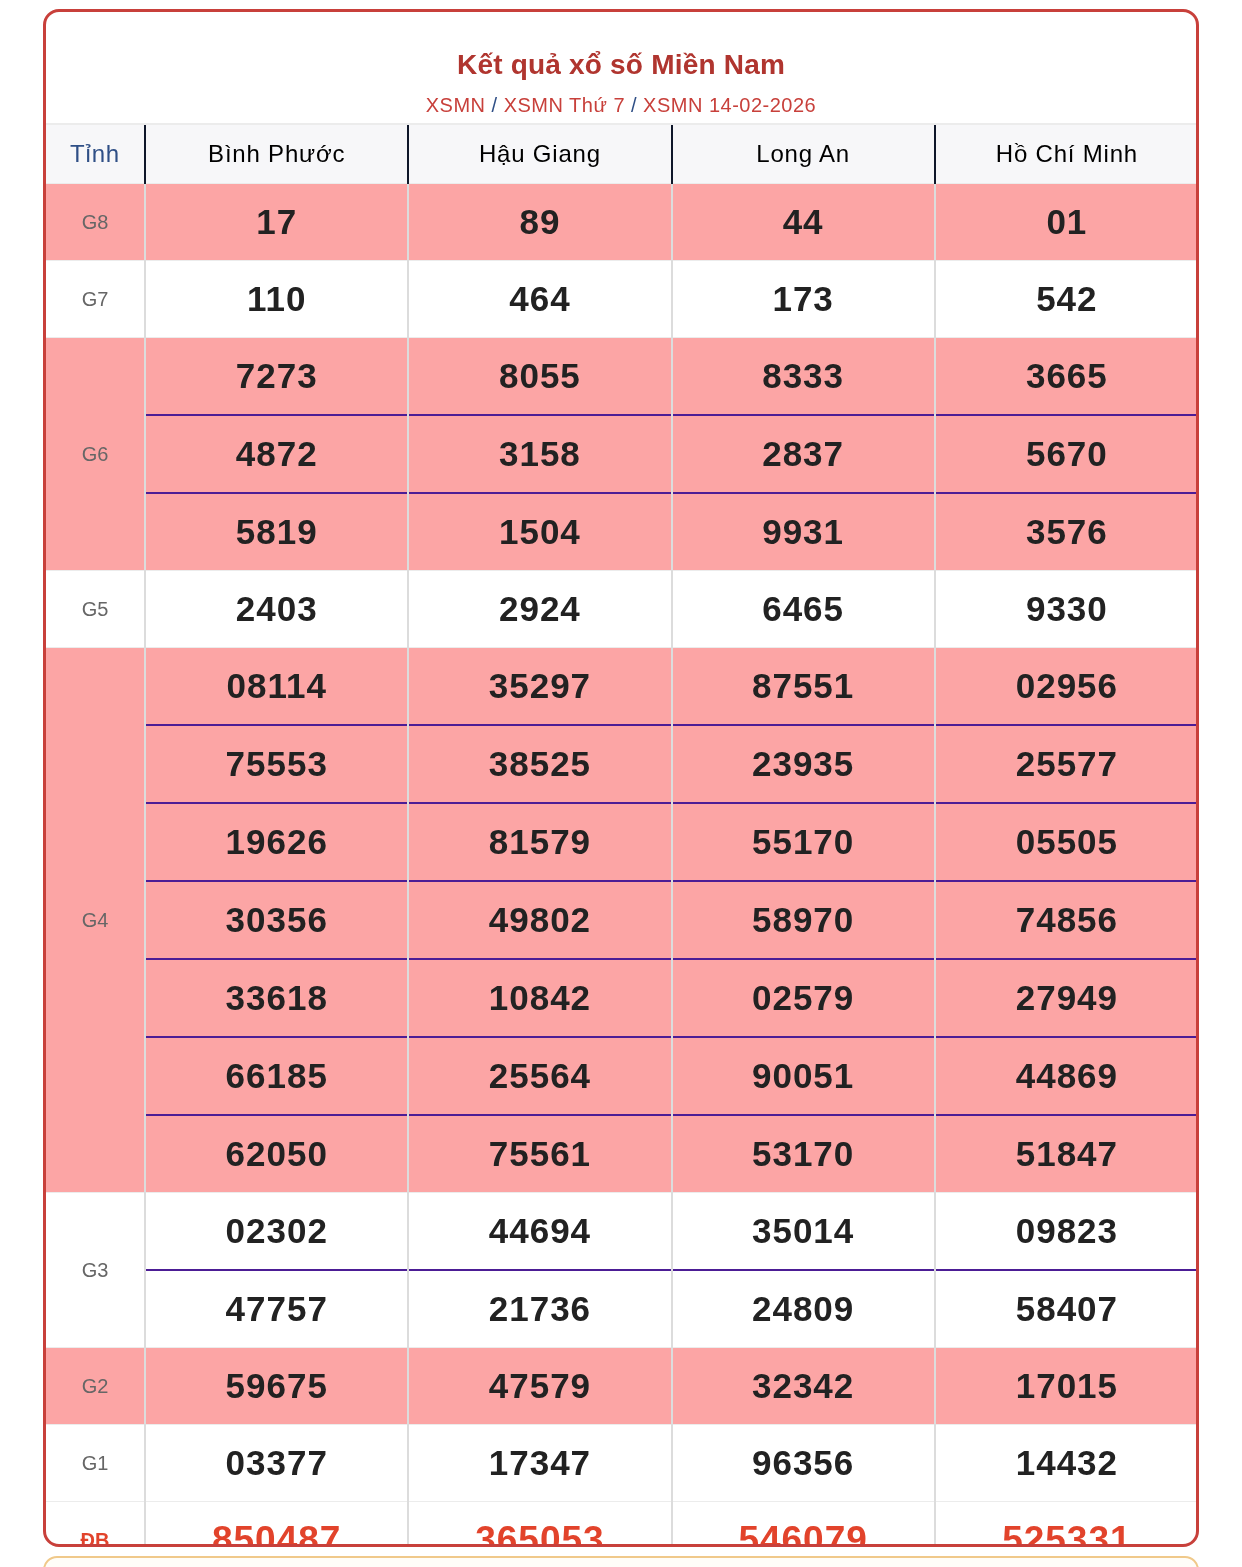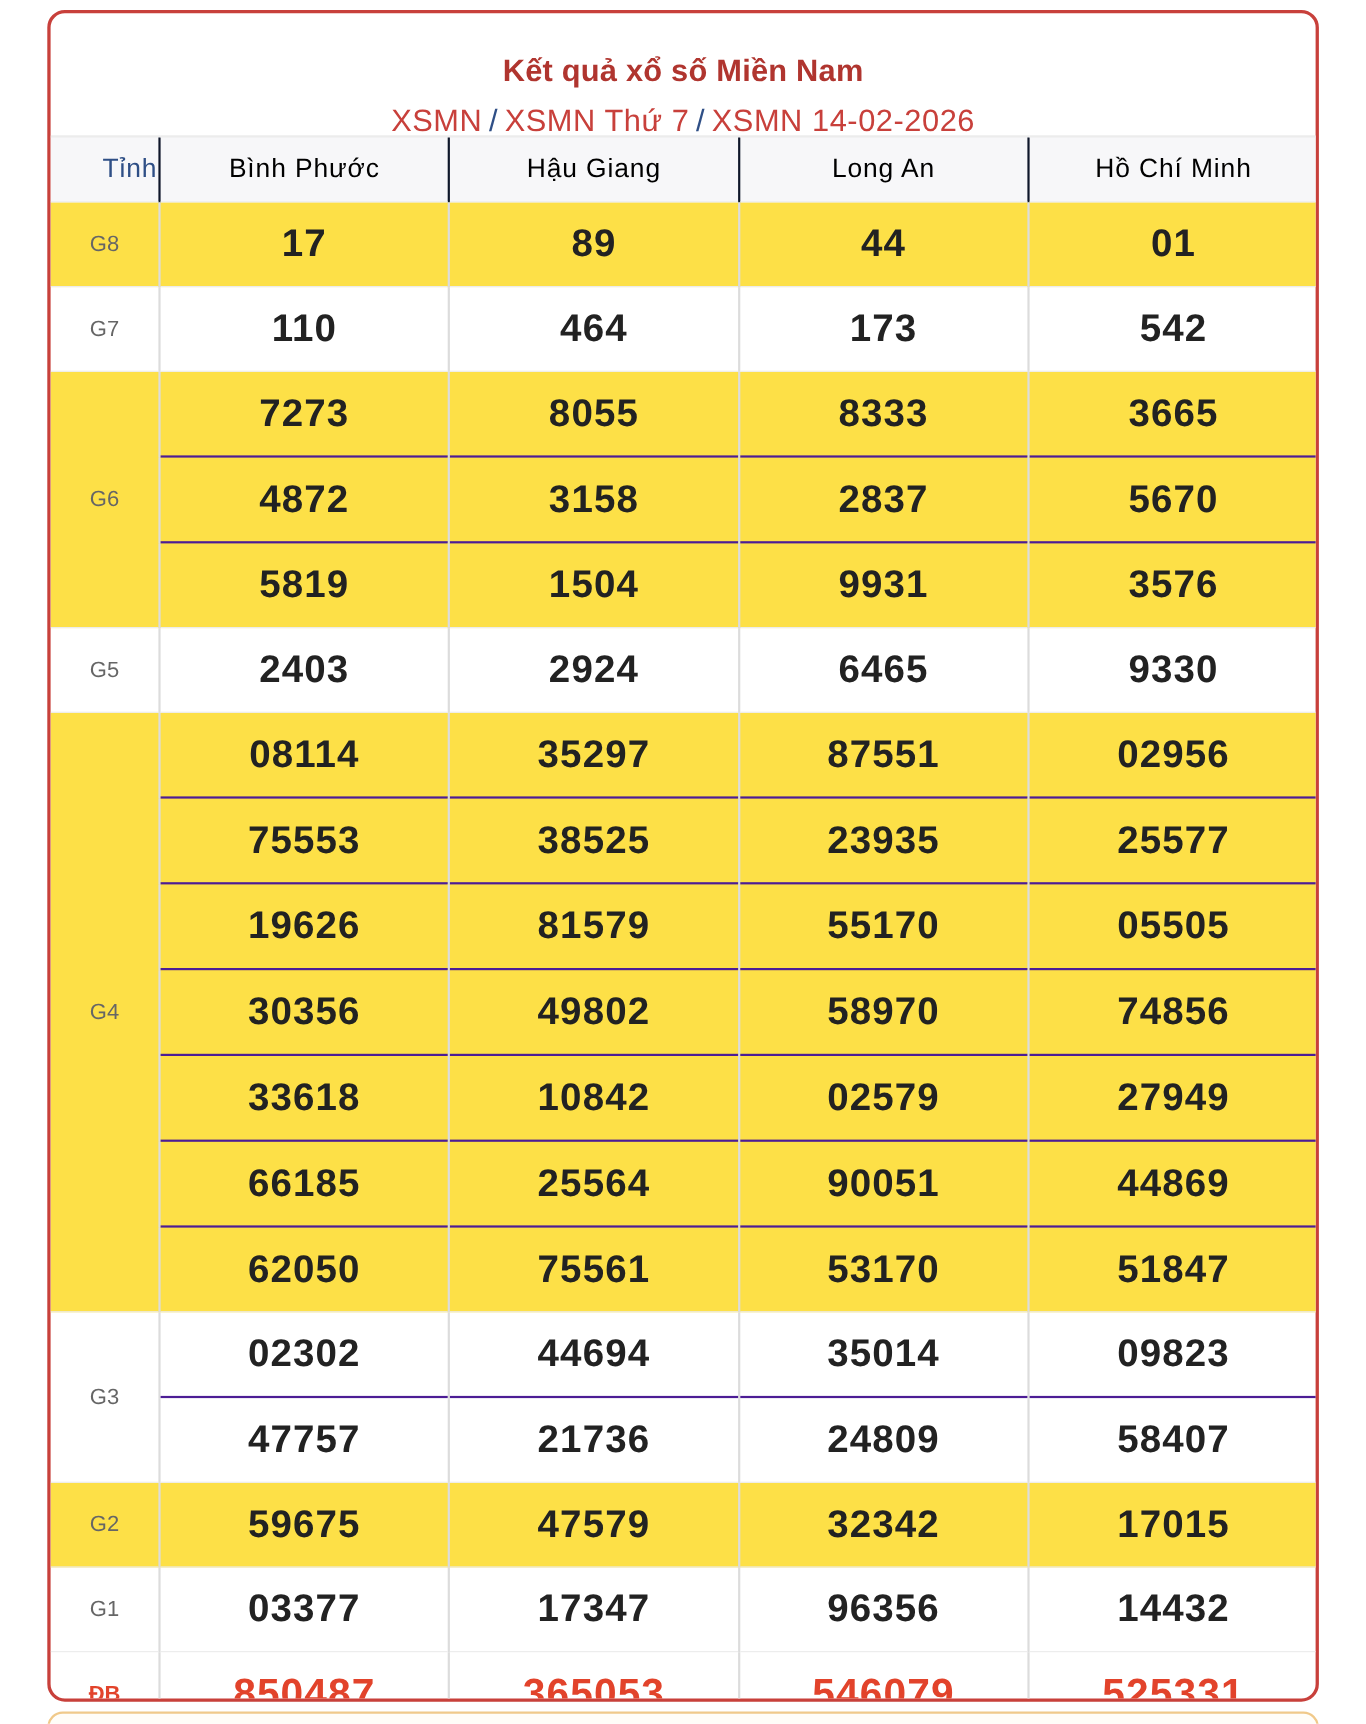--- a/index.html
+++ b/index.html
@@ -2,33 +2,33 @@
 <html><head>
 <meta charset="utf-8">
 <style>
   html, body { margin: 0; padding: 0; background: #ffffff; }
   body { width: 1242px; height: 1567px; position: relative; overflow: hidden;
          font-family: "Liberation Sans", "DejaVu Sans", sans-serif; }
   .card { position: absolute; left: 43px; top: 9px; width: 1150px; height: 1532px;
           border: 3px solid #c8403b; border-radius: 16px; background: #fff; overflow: hidden; }
   .head { height: 111px; text-align: center; }
   .title { padding-top: 37px; font-size: 28px; font-weight: bold; color: #b0352f; letter-spacing: 0.2px; }
-  .sub { margin-top: 13px; font-size: 28px; color: #c8403b; letter-spacing: 0.5px; }
+  .sub { margin-top: 13px; font-size: 20px; color: #c8403b; letter-spacing: 0.5px; }
   .sub .sep { color: #2f4f86; margin: 0 6px; }
   .sub a { color: #c8403b; text-decoration: none; }
   table { border-collapse: collapse; width: 1152px; table-layout: fixed; }
   col.c0 { width: 99px; } col.cn { width: 263px; }
   th { height: 56px; background: #f7f7f9; font-weight: normal; font-size: 24px; letter-spacing: 0.8px;
        color: #000000; border-left: 2px solid #0f172a; border-top: 2px solid #ececec; }
-  th.tinh { color: #2f4f86; border-left: none; text-align: right; }
+  th.tinh { color: #2f4f86; border-left: none; }
   td { height: 76px; text-align: center; vertical-align: middle; padding: 0;
        border-left: 2px solid #dcdcdc; }
   td.lbl { border-left: none; font-size: 20px; color: #666; }
   td.num { font-size: 35px; font-weight: bold; color: #222; letter-spacing: 1px; }
-  tr.shade td { background: #fde047; }
+  tr.shade td { background: #fca5a5; }
   tr.sub-row td.num { border-top: 2px solid #4c1d95; }
   tr.top-row td { border-top: 1px solid #ececec; }
   td.db-lbl { color: #e2432b; font-weight: bold; font-size: 20px; }
   td.db-num { color: #e2432b; font-size: 37px; font-weight: bold; letter-spacing: 1px; }
   .next-card { position: absolute; left: 43px; top: 1556px; width: 1152px; height: 30px;
                border: 2px solid #f0c98a; border-radius: 14px; background: #fffdf8; }
 </style>
 </head>
 <body>
 

